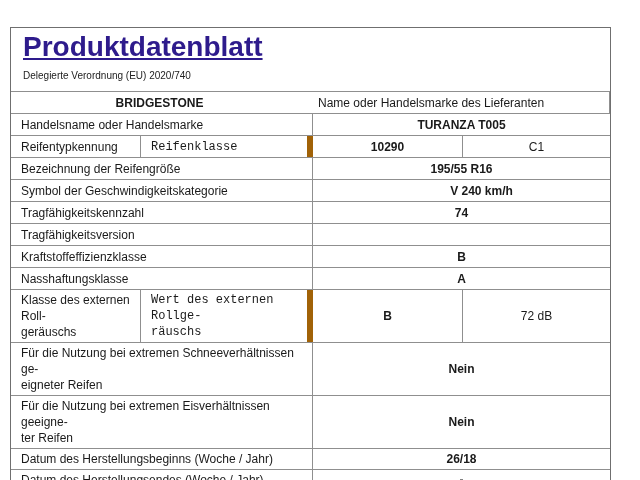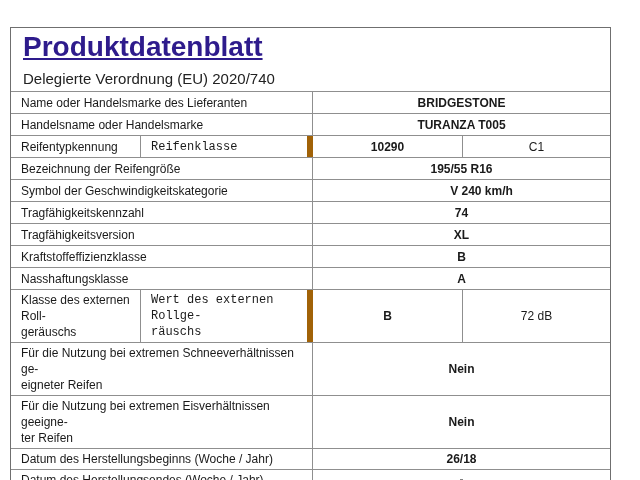--- a/index.html
+++ b/index.html
@@ -23,21 +23,21 @@
   }
   .doc-title {
     font-size: 28px;
     font-weight: bold;
     line-height: 32px;
     letter-spacing: 0px;
     text-decoration: underline;
   }
   .doc-subtitle {
     margin-top: 7px;
-    font-size: 15px;
+    font-size: 10px;
     color: #222222;
   }
   .row {
     display: flex;
     align-items: stretch;
     border-top: 1px solid #8f8f8f;
   }
   .cell {
     display: flex;
     align-items: center;
@@ -80,23 +80,23 @@
 </head>
 <body>
 
 <div class="sheet">
   <div class="sheet-header">
     <div class="doc-title" style="color: rgb(46, 27, 140);">Produktdatenblatt</div>
     <div class="doc-subtitle">Delegierte Verordnung (EU) 2020/740</div>
   </div>
   <div>
       <div class="row" style="min-height: 22px;">
+    <div class="cell vcell">BRIDGESTONE</div>
+
     <div class="cell lcell">Name oder Handelsmarke des Lieferanten</div>
-
-    <div class="cell vcell">BRIDGESTONE</div>
 
   </div>
       <div class="row" style="min-height: 22px;">
     <div class="cell lcell">Handelsname oder Handelsmarke</div>
 
     <div class="cell vcell">TURANZA T005</div>
 
   </div>
       <div class="row split" style="min-height: 22px;">
     <div class="cell lcell">Reifentypkennung</div>
@@ -118,21 +118,20 @@
   </div>
       <div class="row" style="min-height: 22px;">
     <div class="cell lcell">Tragfähigkeitskennzahl</div>
 
     <div class="cell vcell">74</div>
 
   </div>
       <div class="row" style="min-height: 22px;">
     <div class="cell lcell">Tragfähigkeitsversion</div>
 
-    <div class="cell vcell">XL</div>
 
   </div>
       <div class="row" style="min-height: 22px;">
     <div class="cell lcell">Kraftstoffeffizienzklasse</div>
 
     <div class="cell vcell">B</div>
 
   </div>
       <div class="row" style="min-height: 22px;">
     <div class="cell lcell">Nasshaftungsklasse</div>

